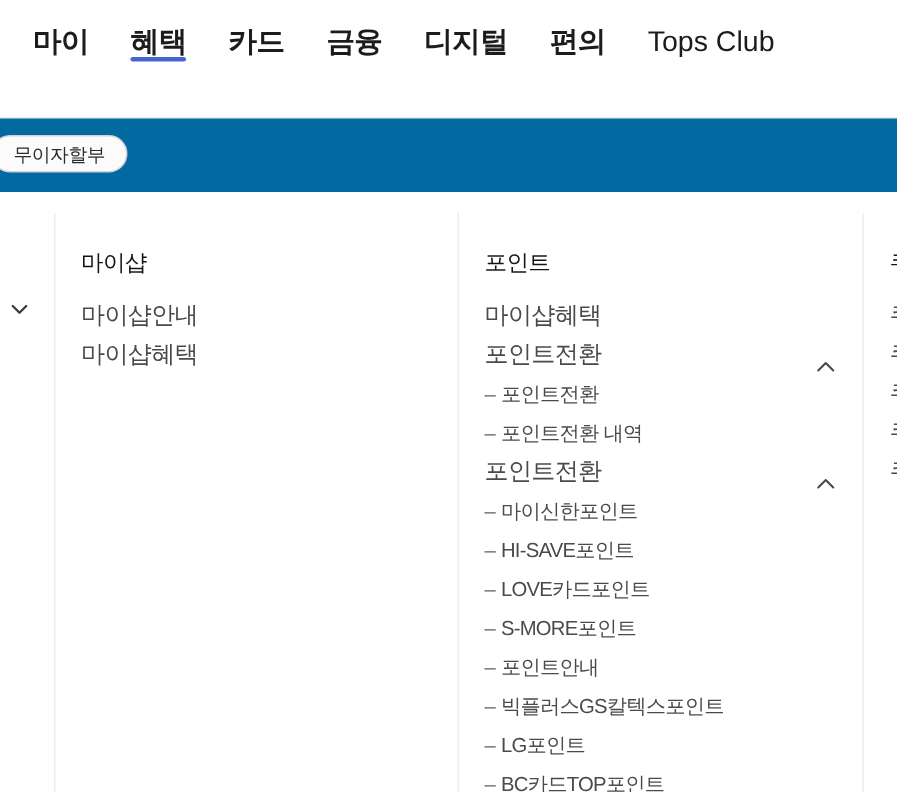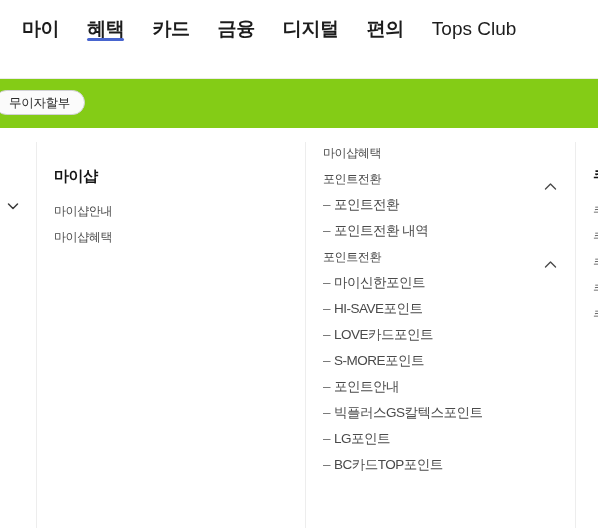--- a/index.html
+++ b/index.html
@@ -63,21 +63,21 @@
     background: #4865cf;
   }
 
   
   .chipstrip {
     position: absolute;
     left: 0;
     top: 78px;
     width: 598px;
     height: 50px;
-    background: #84cc16;
+    background: #0369a1;
     border-top: 1px solid #eaeaea;
     box-sizing: border-box;
   }
   .chip {
     position: absolute;
     left: -6px;
     top: 11px;
     height: 25px;
     line-height: 25px;
     padding: 0 14px;
@@ -126,35 +126,35 @@
     position: absolute;
     top: 0;
     box-sizing: border-box;
   }
   .col-left  { left: 54px;  width: 240px; }
   .col-mid   { left: 323px; width: 240px; }
   .col-right { left: 593px; width: 240px; }
 
   .col-title {
     font-size: 15px;
-    font-weight: 700;
+    font-weight: 400;
     color: #141414;
     letter-spacing: -0.4px;
     margin: 38px 0 0 0;
     line-height: 20px;
   }
 
   .menu {
     list-style: none;
     margin: 12px 0 0 0;
     padding: 0;
   }
   .menu-item {
     position: relative;
-    font-size: 12px;
+    font-size: 16px;
     color: #4a4a4a;
     letter-spacing: -0.4px;
     line-height: 26px;
     padding-right: 28px;
     cursor: pointer;
     white-space: nowrap;
   }
   .menu-item.group {
     color: #4a4a4a;
   }
@@ -219,20 +219,21 @@
   </div>
 
   <div class="col col-left" id="col-0">
       <div class="col-title">마이샵</div>
       <ul class="menu">
         <li class="menu-item"><span>마이샵안내</span></li>
         <li class="menu-item"><span>마이샵혜택</span></li>
       </ul>
     </div>
   <div class="col col-mid" id="col-1">
+      <div class="col-title">포인트</div>
       <ul class="menu">
         <li class="menu-item"><span>마이샵혜택</span></li>
         <li class="menu-item group"><span>포인트전환</span><span class="chev"><svg viewBox="0 0 13 9" width="13" height="9">
               <polyline points="1.5,7 6.5,2 11.5,7" fill="none" stroke="#4a4a4a" stroke-width="1.4" stroke-linecap="round" stroke-linejoin="round"></polyline>
             </svg></span></li>
         <ul class="sub">
           <li class="sub-item"><span class="dash">–</span><span>포인트전환</span></li>
           <li class="sub-item"><span class="dash">–</span><span>포인트전환 내역</span></li>
         </ul>
         <li class="menu-item group"><span>포인트전환</span><span class="chev"><svg viewBox="0 0 13 9" width="13" height="9">

